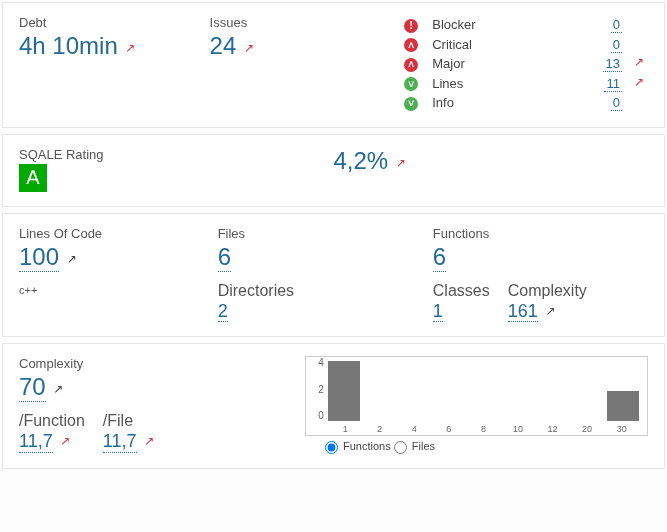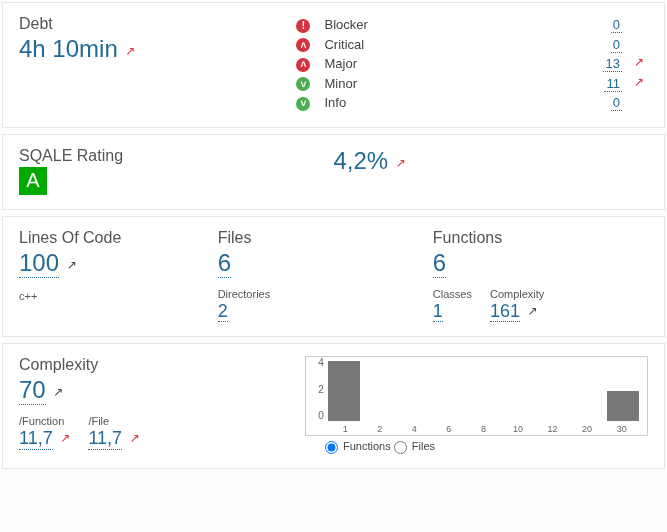--- a/index.html
+++ b/index.html
@@ -11,21 +11,21 @@
     font-size: 13px;
   }
   .panel {
     border: 1px solid #e6e6e6;
     background: #fff;
     padding: 12px 16px 14px;
     margin: 2px 2px 6px;
   }
   .label {
     color: #555;
-    font-size: 16px;
+    font-size: 13px;
     margin-bottom: 2px;
   }
   .big-value {
     color: #236a97;
     font-size: 24px;
     font-weight: 300;
     display: inline-block;
   }
   .small-value {
     color: #236a97;
@@ -68,21 +68,21 @@
     display: inline-flex;
     width: 28px; height: 28px;
     background: #00aa00;
     color: #fff;
     align-items: center; justify-content: center;
     font-size: 20px;
     font-weight: 400;
   }
   .small-label {
     color: #555;
-    font-size: 11px;
+    font-size: 16px;
     margin-bottom: 2px;
   }
   .sub-row { display: flex; gap: 18px; margin-top: 10px; }
   .chart-wrap { flex: 1.2; }
   .chart-box {
     border: 1px solid #ccc;
     height: 80px;
     position: relative;
     background: #fff;
     margin-bottom: 4px;
@@ -115,20 +115,25 @@
 </head>
 <body>
 
 <div class="panel">
   <div class="row">
     <div class="col">
       <div class="label">Debt</div>
       <a class="v big-value">4h 10min</a>
       <span class="trend-up">↗</span>
     </div>
+    <div class="col">
+      <div class="label">Issues</div>
+      <a class="v big-value">24</a>
+      <span class="trend-up">↗</span>
+    </div>
     <div style="flex:1.3">
       <table class="issues-table">
         <tbody>
             <tr>
           <td style="width:20px"><span class="sev-icon sev-blocker">!</span></td>
           <td>Blocker</td>
           <td class="count"><a class="v"><span>0</span></a></td>
           <td style="width:18px"></td>
         </tr>
         <tr>
@@ -138,21 +143,21 @@
           <td></td>
         </tr>
         <tr>
           <td><span class="sev-icon sev-major">˄</span></td>
           <td>Major</td>
           <td class="count"><a class="v"><span>13</span></a></td>
           <td><span class="trend-up">↗</span></td>
         </tr>
         <tr>
           <td><span class="sev-icon sev-minor">˅</span></td>
-          <td>Minor</td>
+          <td>Lines</td>
           <td class="count"><a class="v"><span>11</span></a></td>
           <td><span class="trend-up">↗</span></td>
         </tr>
         <tr>
           <td><span class="sev-icon sev-info">˅</span></td>
           <td>Info</td>
           <td class="count"><a class="v"><span>0</span></a></td>
           <td></td>
         </tr>
       </tbody>

